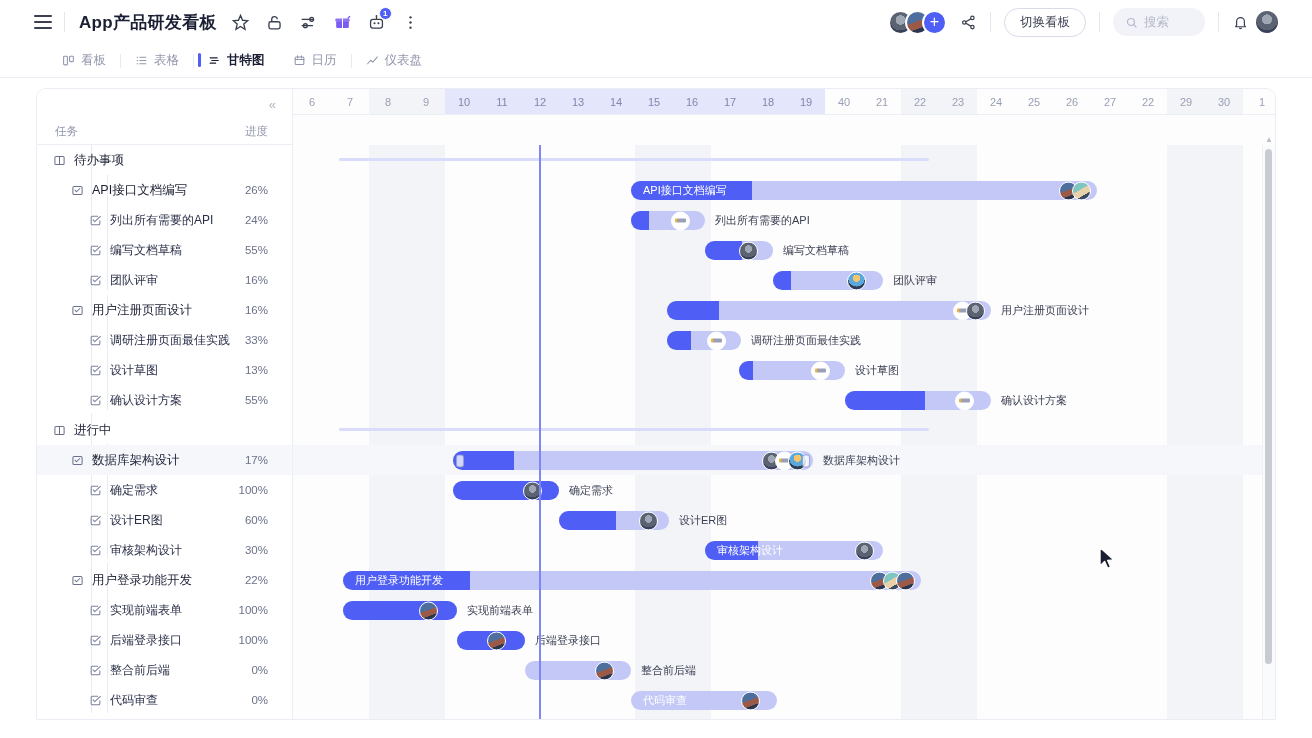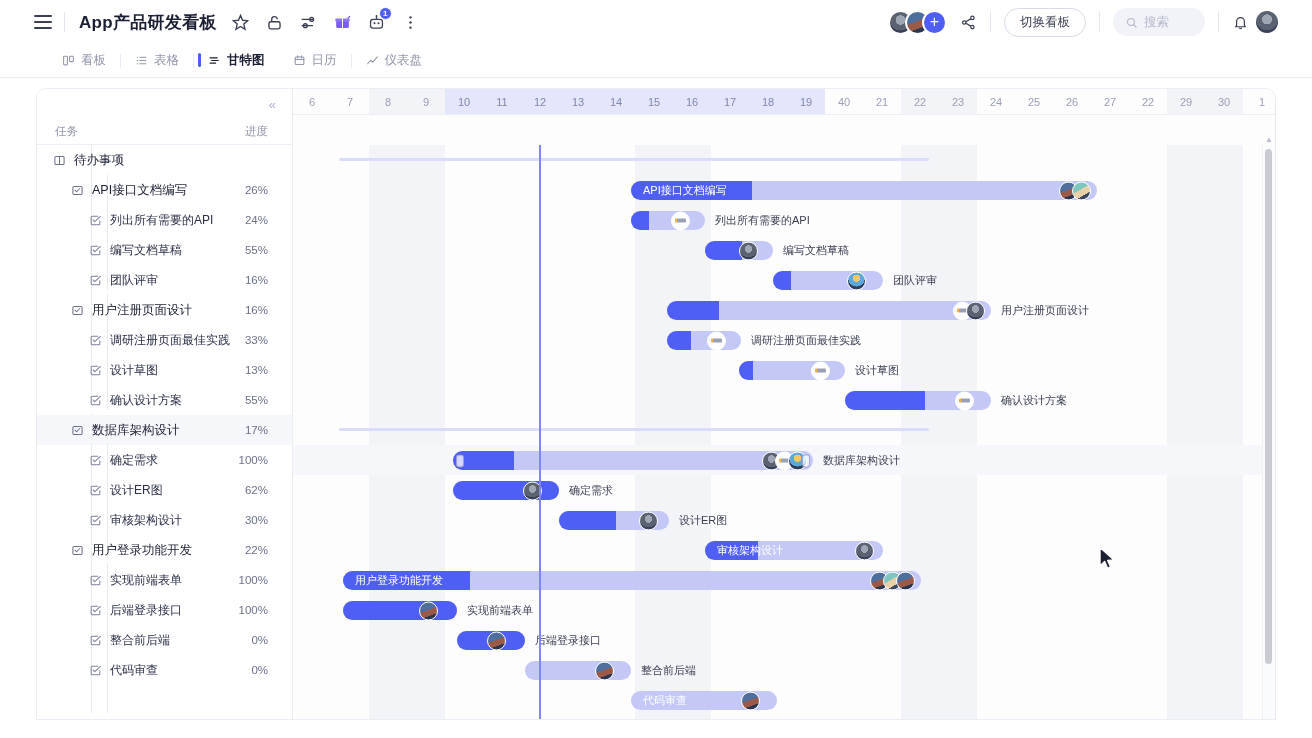--- a/index.html
+++ b/index.html
@@ -439,20 +439,29 @@
           </div>
           <div class="trow lvl2">
             <span style="width:52px;flex:none"></span>
             <span class="rowicon"><svg viewBox="0 0 24 24" fill="none" stroke="#7b819a" stroke-width="1.9">
                 <path d="M20 12.5V18a2 2 0 0 1-2 2H6a2 2 0 0 1-2-2V6a2 2 0 0 1 2-2h10" stroke-linecap="round"></path>
                 <path d="M7.5 11l3.2 3.2L21 4.6" stroke-linecap="round" stroke-linejoin="round"></path>
               </svg></span>
             <span class="tname">确认设计方案</span>
             <span class="pct">55%</span>
           </div>
+          <div class="trow lvl1">
+            <span style="width:16px;flex:none"></span>
+            <span class="rowicon"><svg viewBox="0 0 24 24" fill="none" stroke="#6b7189" stroke-width="1.9">
+                <rect x="3.5" y="4.5" width="17" height="15" rx="2"></rect>
+                <path d="M12 4.5v15"></path>
+              </svg></span>
+            <span class="tname">进行中</span>
+            <span class="pct"></span>
+          </div>
           <div class="trow lvl1 hl">
             <span style="width:34px;flex:none"></span>
             <span class="rowicon"><svg viewBox="0 0 24 24" fill="none" stroke="#6b7189" stroke-width="1.9">
                 <rect x="3.5" y="4.5" width="17" height="15" rx="2.5"></rect>
                 <path d="M7.5 11.5l2.8 2.8 6-6" stroke-linecap="round" stroke-linejoin="round"></path>
               </svg></span>
             <span class="tname">数据库架构设计</span>
             <span class="pct">17%</span>
           </div>
           <div class="trow lvl2">
@@ -464,21 +473,21 @@
             <span class="tname">确定需求</span>
             <span class="pct">100%</span>
           </div>
           <div class="trow lvl2">
             <span style="width:52px;flex:none"></span>
             <span class="rowicon"><svg viewBox="0 0 24 24" fill="none" stroke="#7b819a" stroke-width="1.9">
                 <path d="M20 12.5V18a2 2 0 0 1-2 2H6a2 2 0 0 1-2-2V6a2 2 0 0 1 2-2h10" stroke-linecap="round"></path>
                 <path d="M7.5 11l3.2 3.2L21 4.6" stroke-linecap="round" stroke-linejoin="round"></path>
               </svg></span>
             <span class="tname">设计ER图</span>
-            <span class="pct">62%</span>
+            <span class="pct">60%</span>
           </div>
           <div class="trow lvl2">
             <span style="width:52px;flex:none"></span>
             <span class="rowicon"><svg viewBox="0 0 24 24" fill="none" stroke="#7b819a" stroke-width="1.9">
                 <path d="M20 12.5V18a2 2 0 0 1-2 2H6a2 2 0 0 1-2-2V6a2 2 0 0 1 2-2h10" stroke-linecap="round"></path>
                 <path d="M7.5 11l3.2 3.2L21 4.6" stroke-linecap="round" stroke-linejoin="round"></path>
               </svg></span>
             <span class="tname">审核架构设计</span>
             <span class="pct">30%</span>
           </div>

